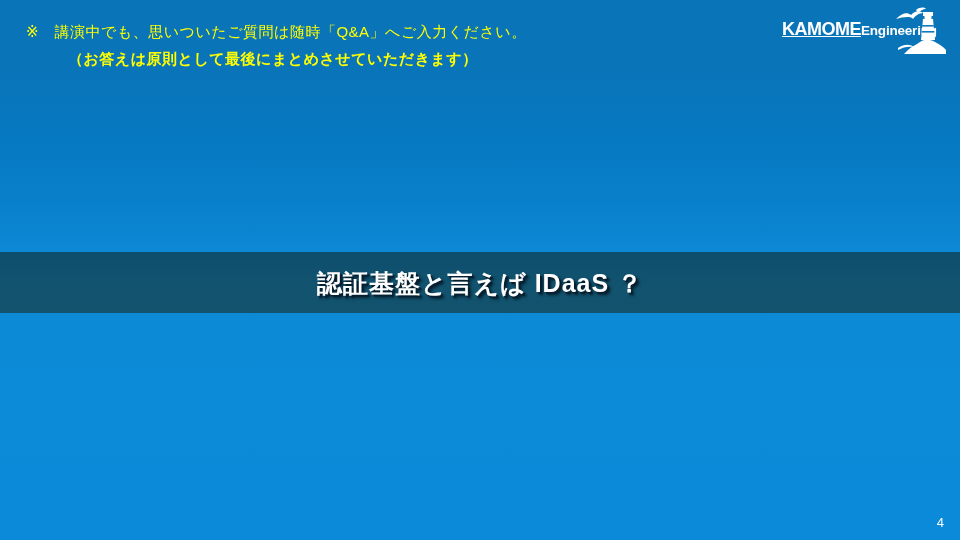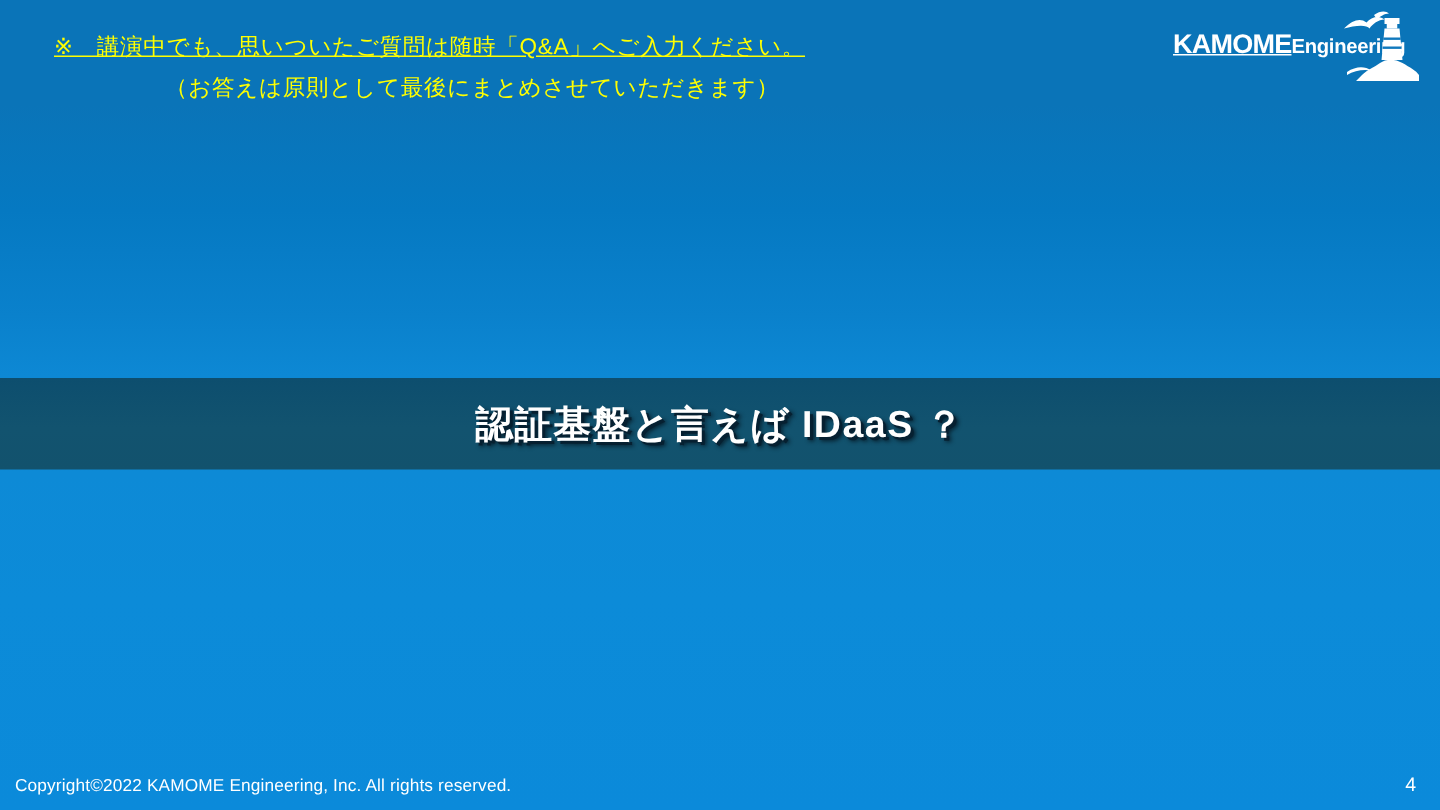--- a/index.html
+++ b/index.html
@@ -30,25 +30,25 @@
     left: 0;
     top: 18px;
     width: 720px;
     color: #ffff00;
     font-size: 15px;
     line-height: 27px;
     letter-spacing: 0.5px;
     white-space: nowrap;
   }
   .notice-line-1 {
-    padding-left: 36px;
-    text-decoration: underline;
+    padding-left: 26px;
   }
   .notice-line-2 {
-    padding-left: 110px;
+    padding-left: 68px;
+    font-weight: bold;
   }
 
   
   .logo {
     position: absolute;
     right: 8px;
     top: 6px;
     width: 170px;
     height: 48px;
   }
@@ -157,16 +157,15 @@
         <path d="M18 44 C22 40 26 39 30 36 C34 33 40 33 45 36 C50 39 54 41 56 44 L56 48 L14 48 Z" fill="#ffffff"></path>
 
         <path d="M8 42 C14 38 20 38 24 41 C19 40 13 41 8 44 Z" fill="#ffffff"></path>
       </svg>
     </div>
   </div>
 
   <div class="title-band"></div>
   <div class="title-text">認証基盤と言えば IDaaS ？</div>
 
-  <div class="footer-copyright">Copyright©2022 KAMOME Engineering, Inc. All rights reserved.</div>
   <div class="footer-page">4</div>
 
 </div>
 
 </body></html>

